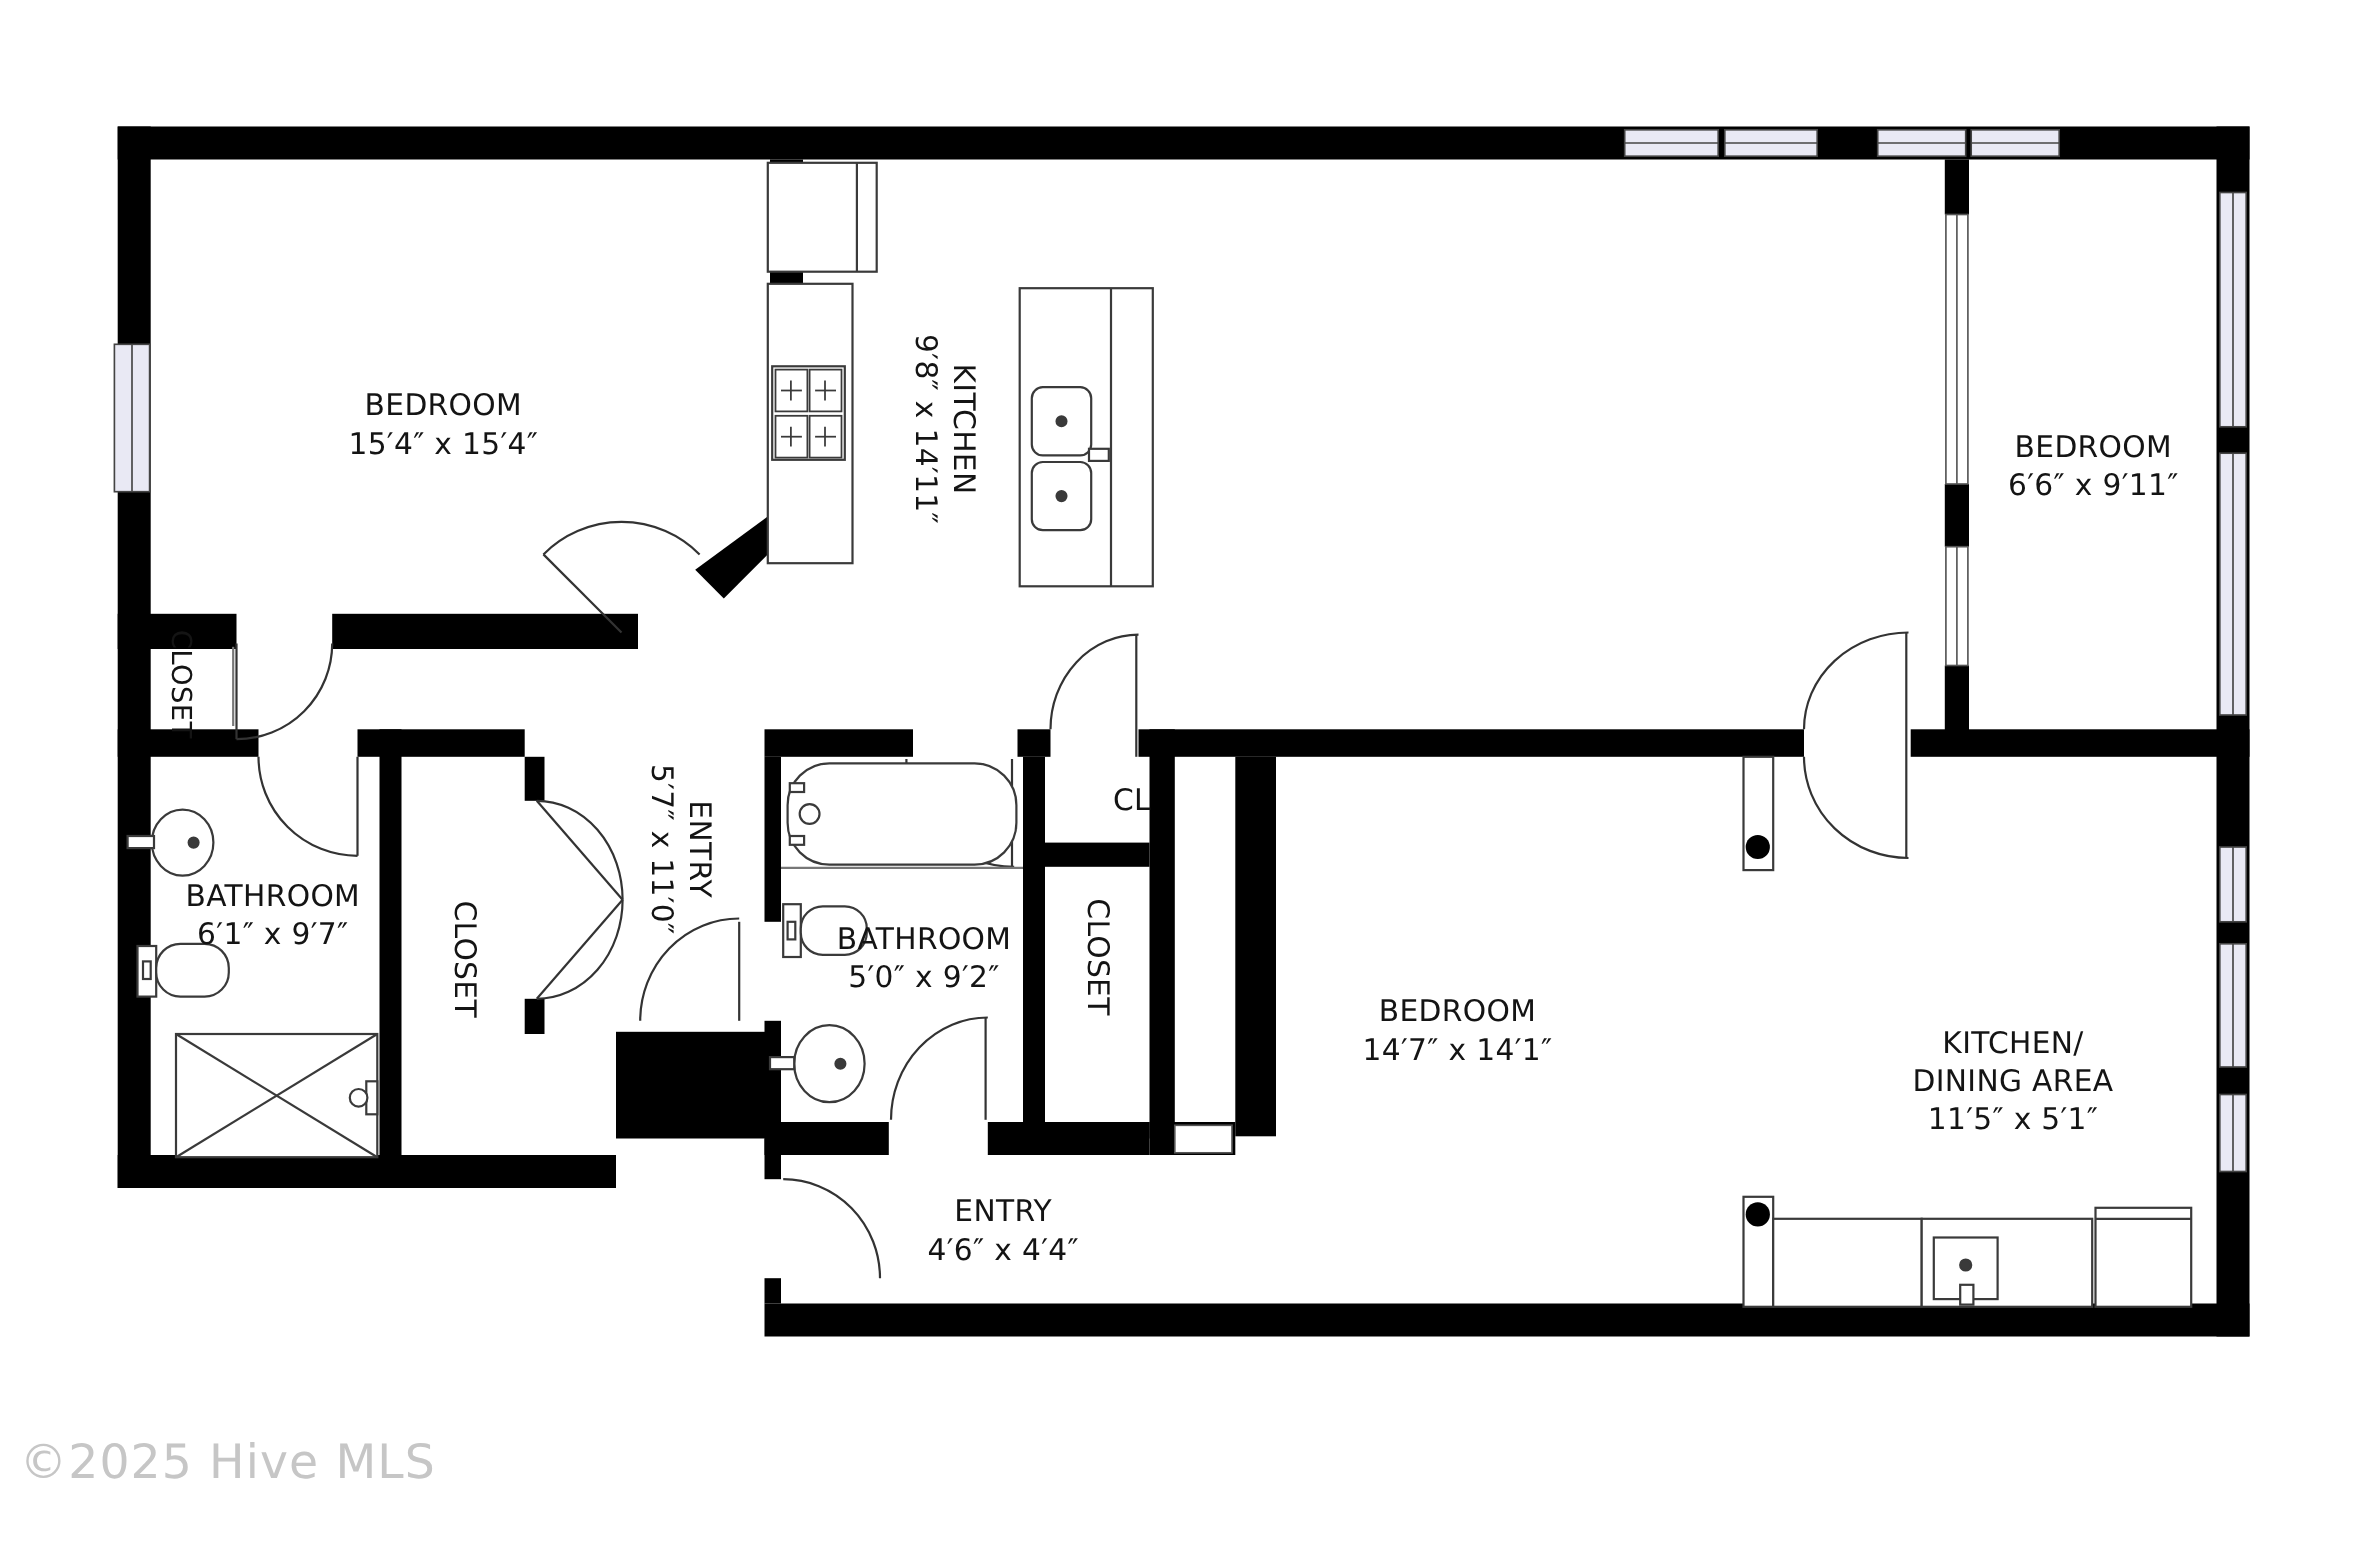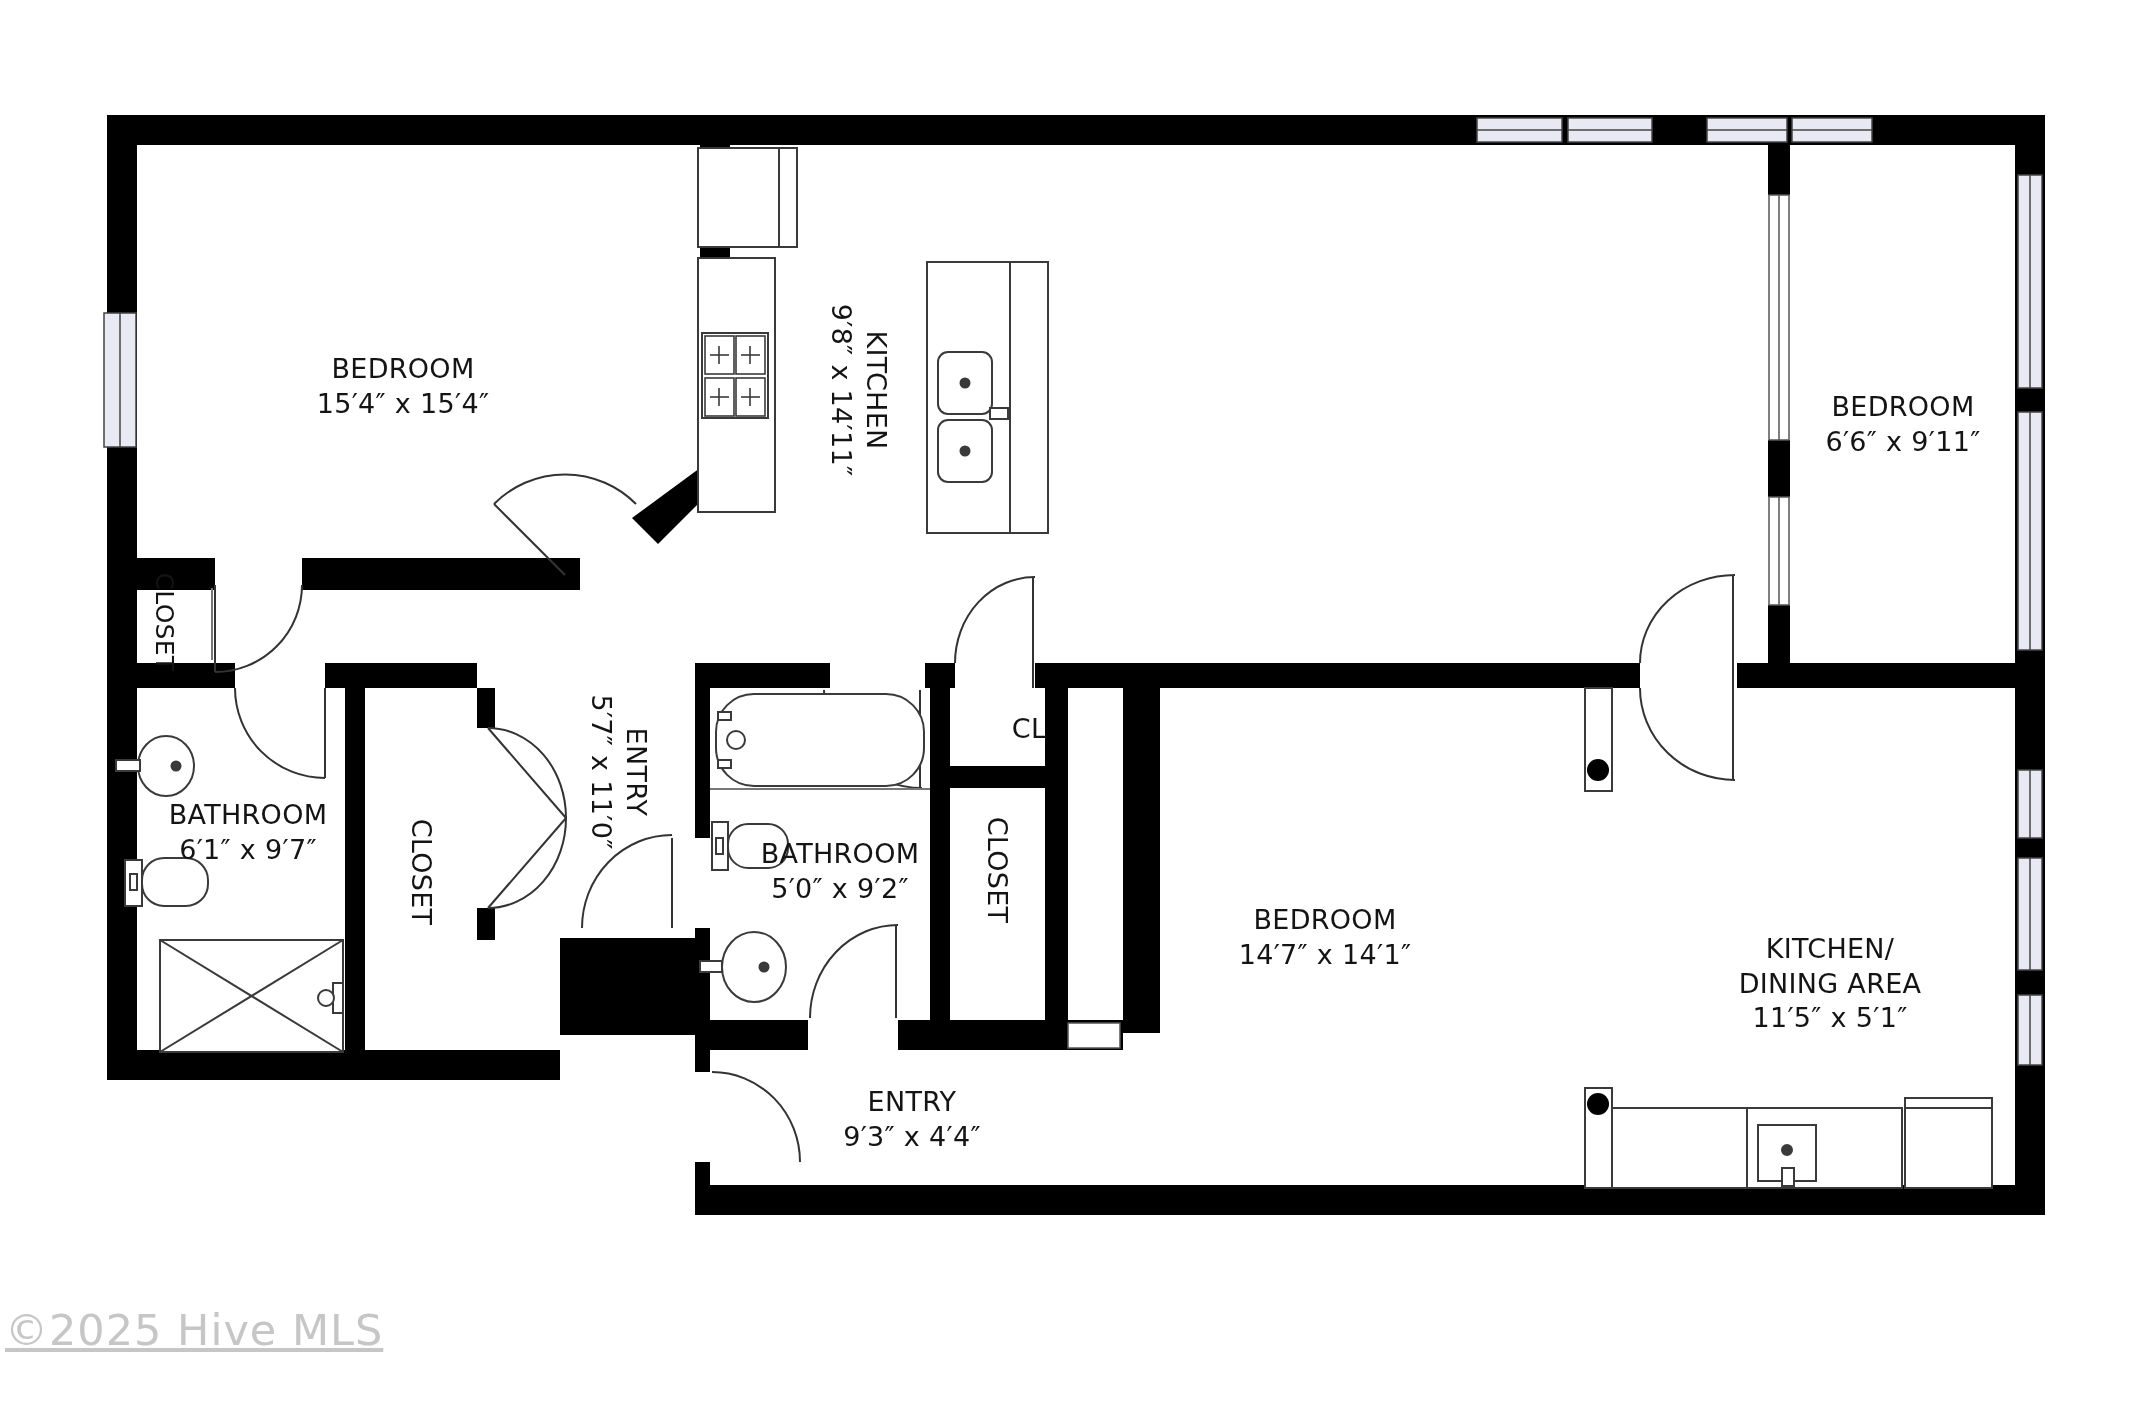--- a/index.html
+++ b/index.html
@@ -18,26 +18,25 @@
     color:#141414;
     font-size:27px;
     line-height:1.28;
     white-space:nowrap;
     letter-spacing:.3px;
   }
   .room-label.v{transform:translate(-50%,-50%) rotate(90deg);}
   .room-label.small{font-size:25px;}
   #watermark{
     position:absolute;
-    left:5px;top:1305px;
+    left:18px;top:1305px;
     font-size:43px;
     color:#c6c6c6;
     letter-spacing:1px;
     white-space:nowrap;
-    text-decoration:underline;
   }
 </style>
 </head>
 <body>
 
 <div id="stage">
 
   <svg id="plan-svg" width="2145" height="1403" viewBox="0 0 2145 1403">
 
     <g fill="#000000" stroke="none">
@@ -366,18 +365,18 @@
   </div>
 
   <div class="room-label" style="left:1830px;top:984px">
     <div>KITCHEN/</div>
     <div>DINING AREA</div>
     <div>11′5″ x 5′1″</div>
   </div>
 
   <div class="room-label" style="left:912px;top:1120px">
     <div>ENTRY</div>
-    <div>9′3″ x 4′4″</div>
+    <div>4′6″ x 4′4″</div>
   </div>
 
   <div id="watermark">©2025 Hive MLS</div>
 
 </div>
 
 </body></html>

